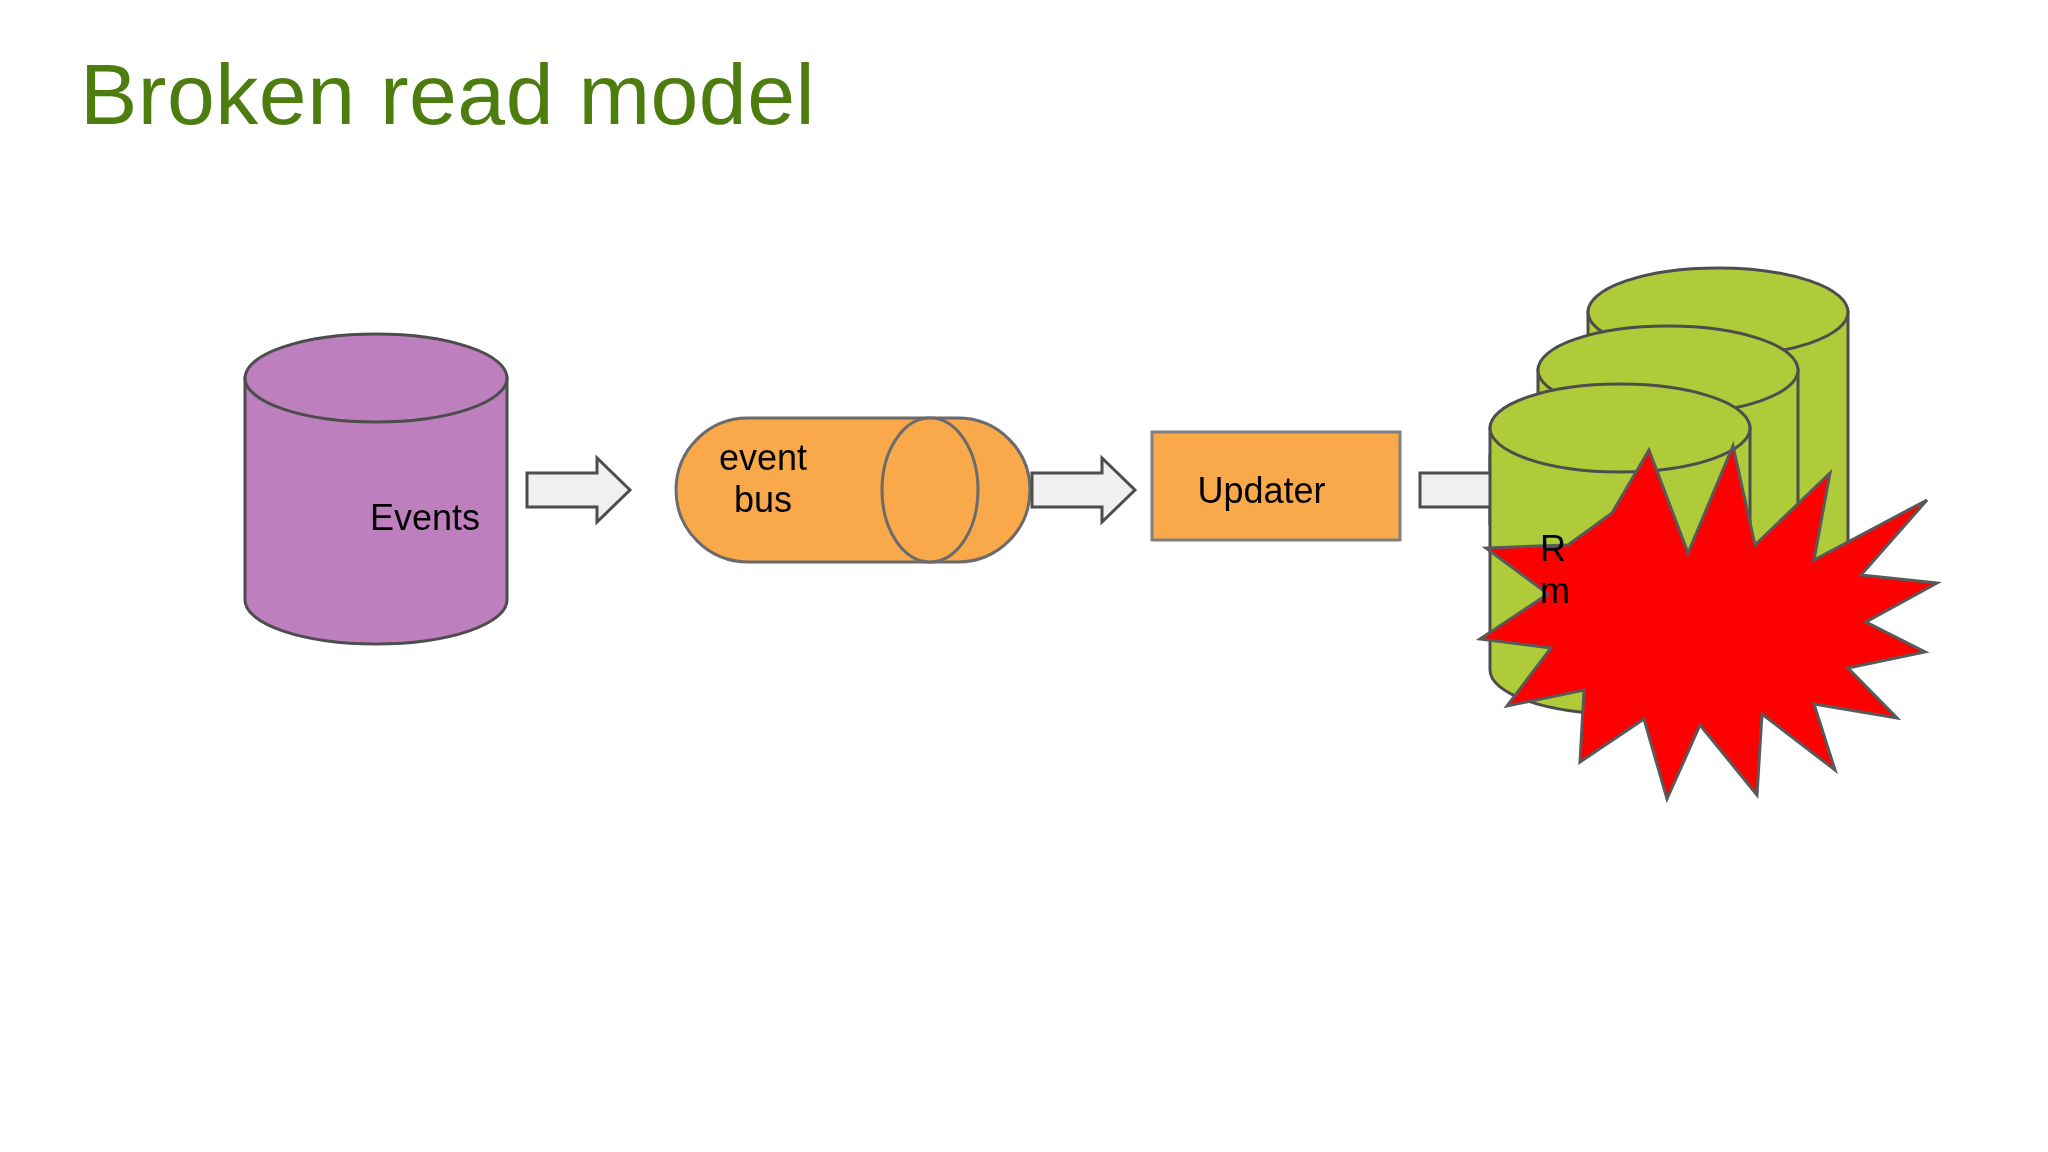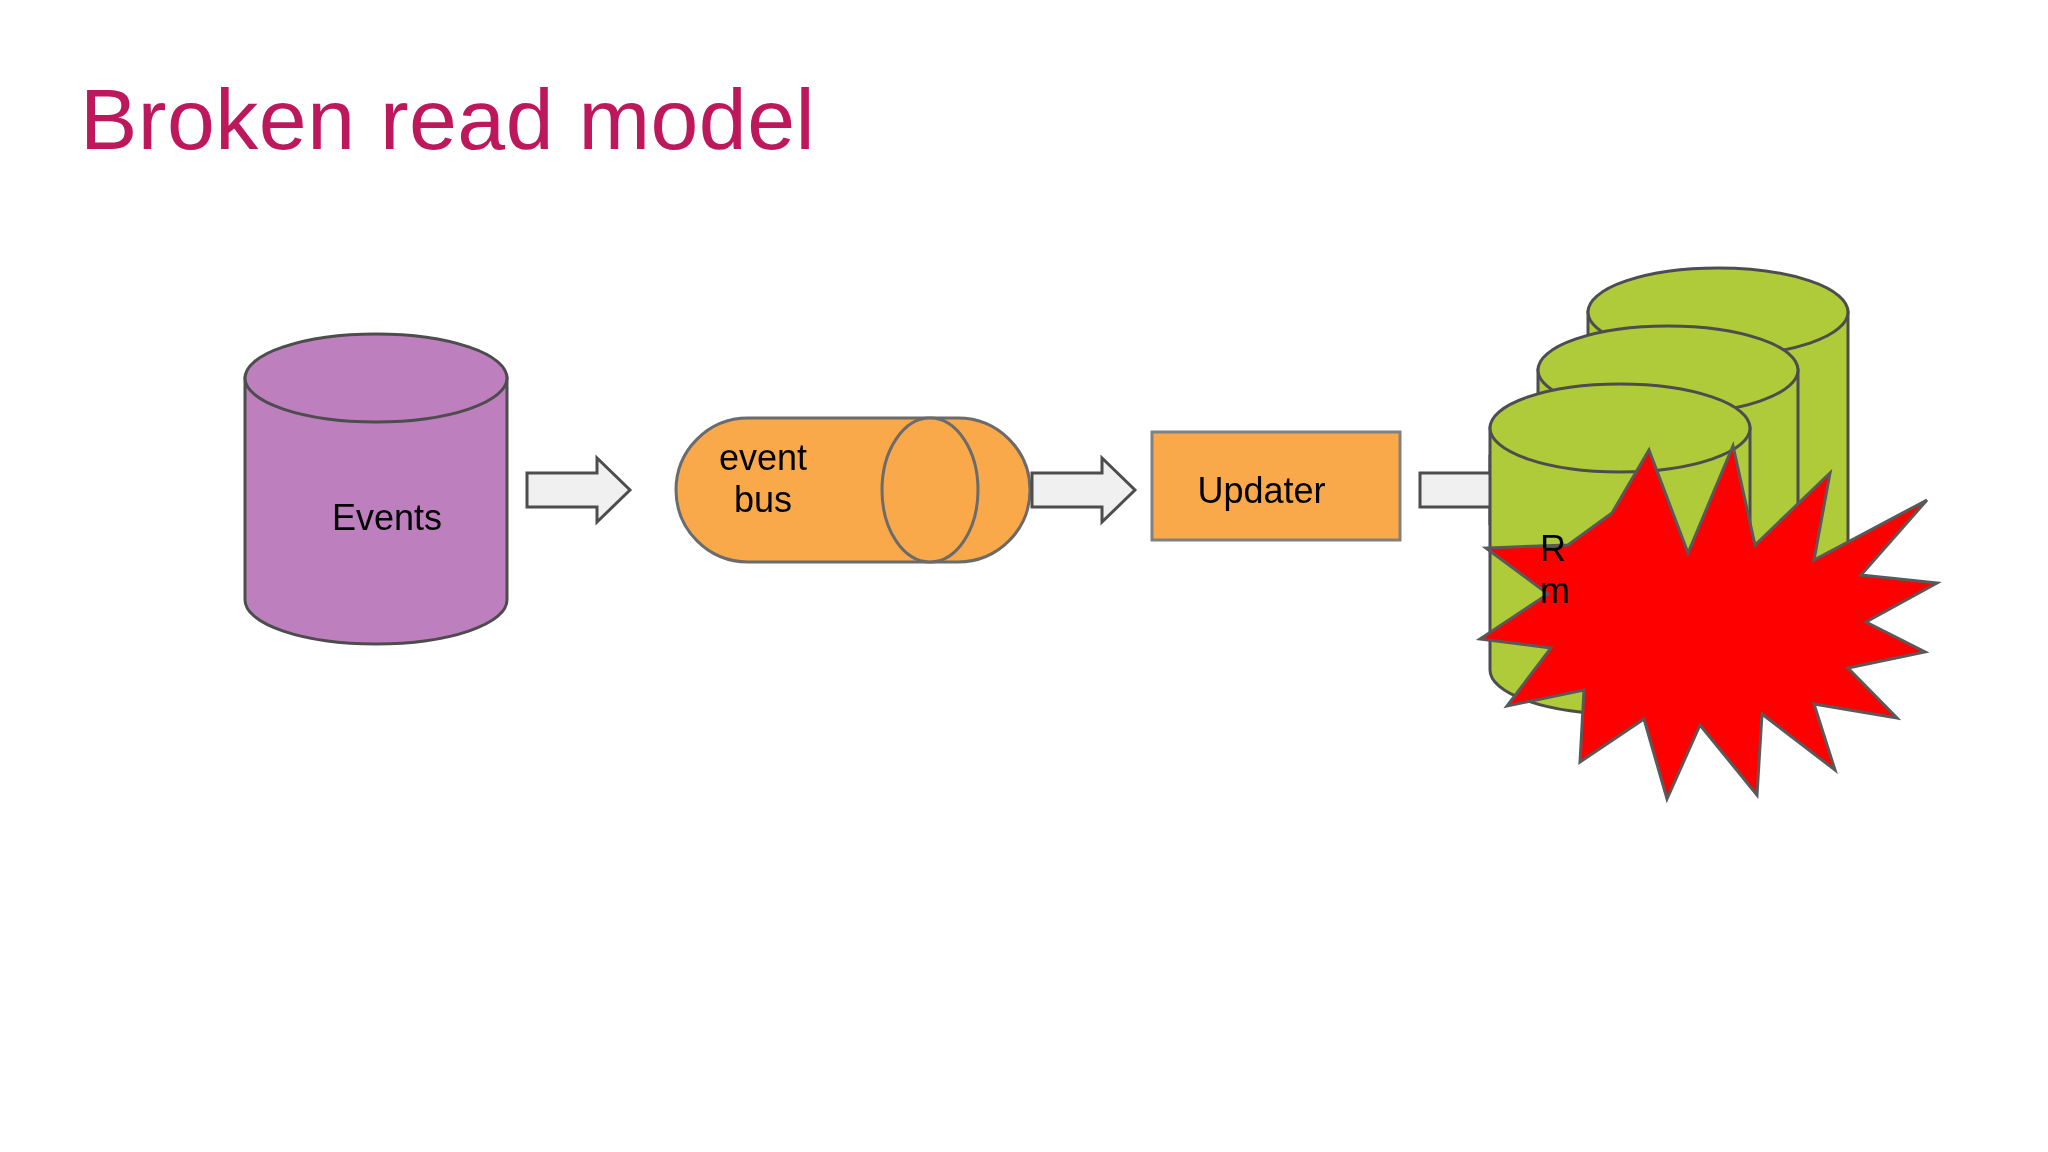--- a/index.html
+++ b/index.html
@@ -16,24 +16,23 @@
   }
 
   
   #slide-title {
     position: absolute;
     left: 80px;
     top: 48px;
     font-size: 86px;
     line-height: 1.08;
     font-weight: 400;
-    color: #be185d;
+    color: #4d7c0f;
     letter-spacing: 0.5px;
     white-space: nowrap;
-    margin-top: 25px;
   }
 
   
   #diagram-canvas {
     position: absolute;
     left: 0;
     top: 0;
     width: 2048px;
     height: 1152px;
   }
@@ -50,20 +49,21 @@
     font-size: 36px;
     line-height: 1.18;
     text-align: center;
     white-space: pre-line;
     pointer-events: none;
   }
   #events-label {
     left: 245px;
     top: 497px;
     width: 284px;
+    padding-left: 38px;
   }
   #eventbus-label {
     left: 648px;
     top: 437px;
     width: 230px;
     text-align: center;
   }
   #updater-label {
     left: 1152px;
     top: 470px;

